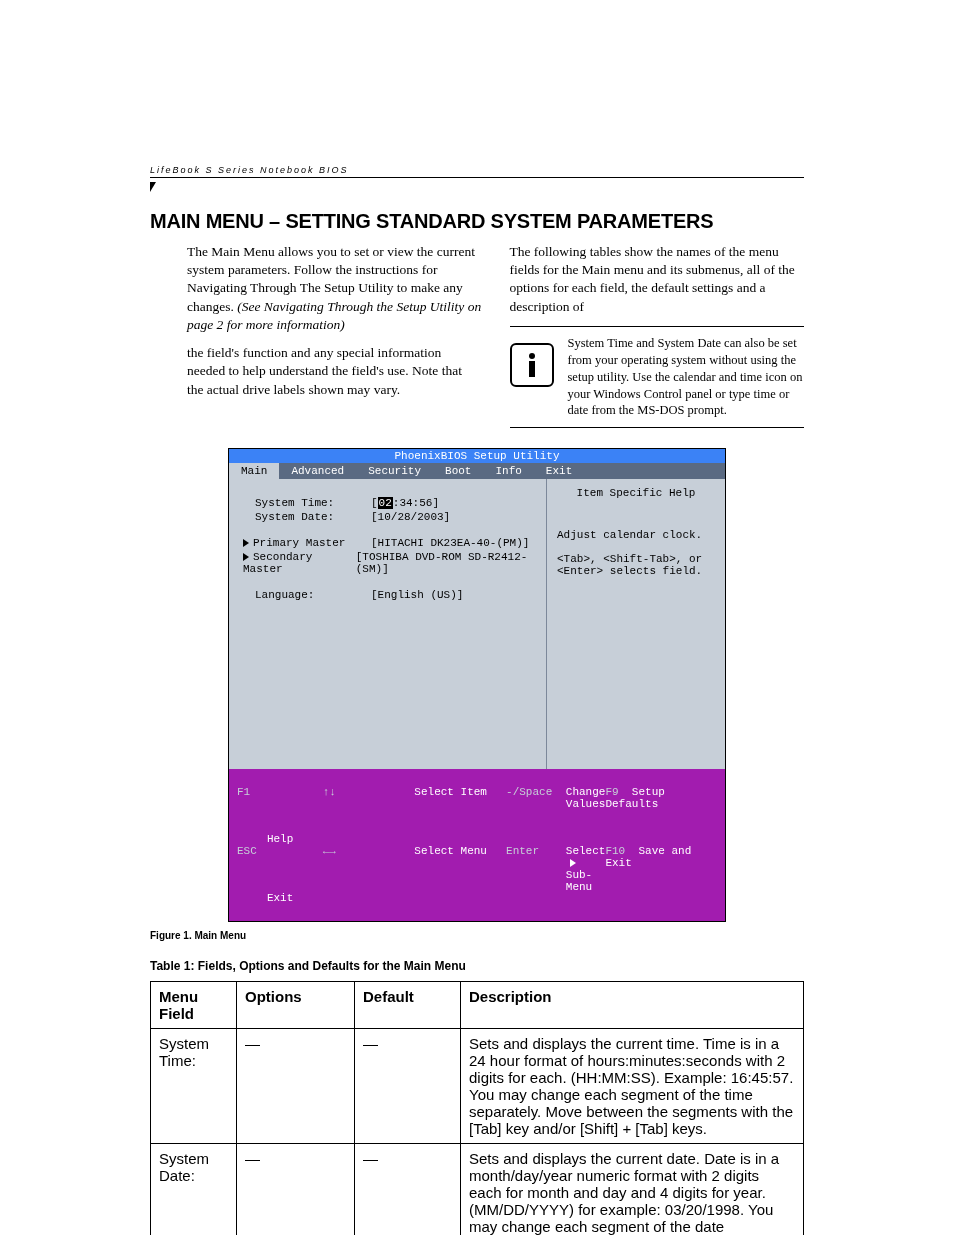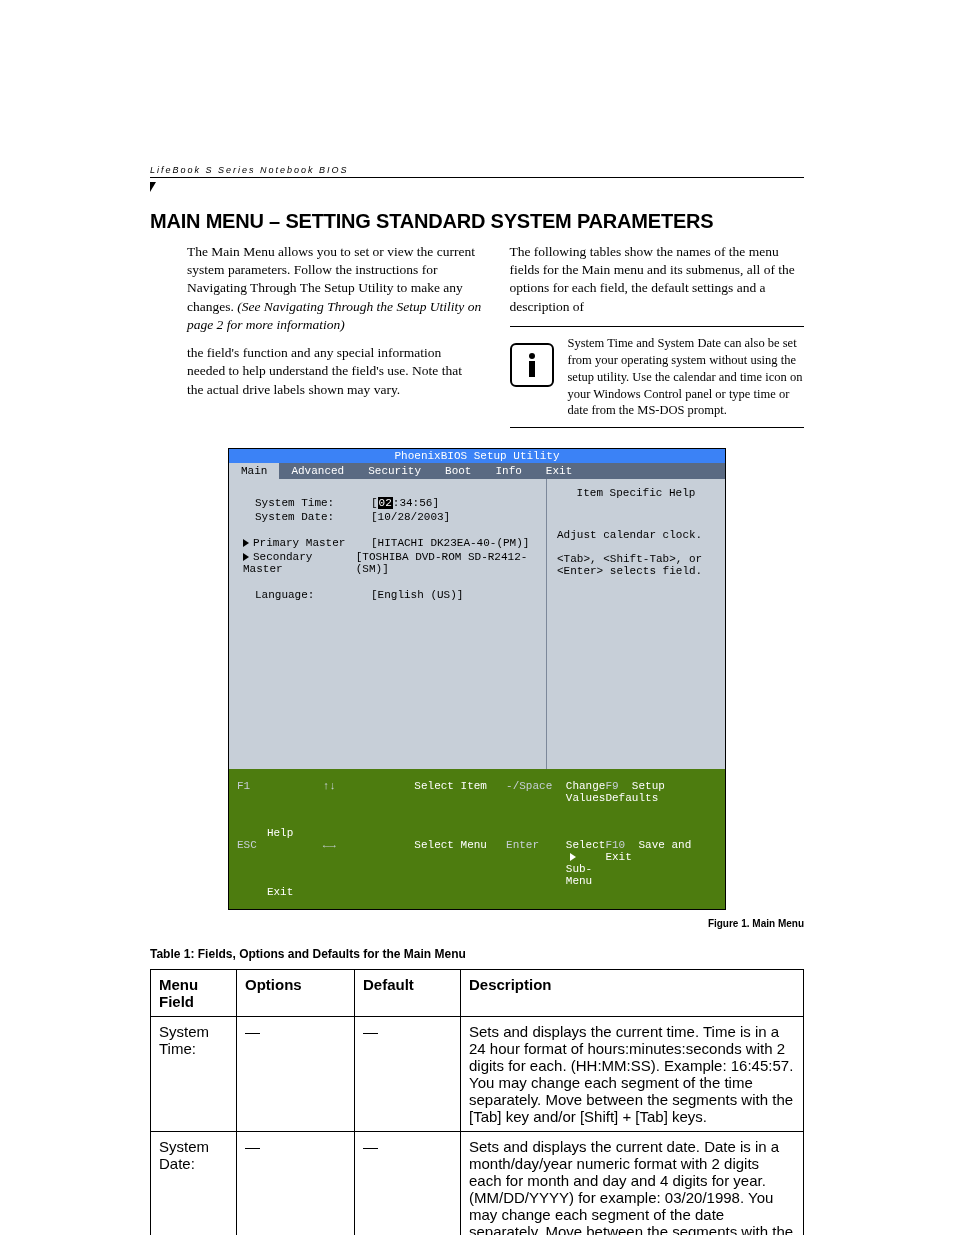--- a/index.html
+++ b/index.html
@@ -117,37 +117,37 @@
     text-align: center;
     margin-bottom: 30px;
   }
   .bios-row { display:flex; margin-bottom: 2px; }
   .bios-label { width: 128px; }
   .bios-value { }
   .bios-arrow { display:inline-block; width:0; height:0; border-top:4px solid transparent; border-bottom:4px solid transparent; border-left:6px solid #000; margin-right:4px; vertical-align:middle; }
   .bios-label.indent { padding-left: 12px; }
   .bios-highlight { background:#000; color:#fff; padding:0 1px; }
   .bios-footer {
-    background: #4d7c0f;
+    background: #a21caf;
     color: #fff;
-    padding: 11px 8px;
+    padding: 17px 8px;
   }
   .bios-footer-row { display:flex; }
   .bios-f-key { width: 30px; color:#c7cfd8; }
   .bios-f-label { width: 56px; margin-top: 47px; }
   .bios-f-nav { width: 92px; color:#c7cfd8; }
   .bios-f-navlabel { width: 92px; }
   .bios-f-act { width: 60px; color:#c7cfd8; }
   .bios-f-actlabel { flex:1; }
   .bios-f-end { width: 112px; }
   .bios-f-endkey { color:#c7cfd8; }
   .bios-sub-arrow { display:inline-block; width:0; height:0; border-top:4px solid transparent; border-bottom:4px solid transparent; border-left:6px solid #fff; margin:0 4px; vertical-align:middle; }
 
   .figure-caption {
-    text-align: right;
+    text-align: left;
     font-family: Arial, sans-serif;
     font-size: 10px;
     font-weight: bold;
     margin-bottom: 18px;
   }
   .table-title {
     font-family: Arial, sans-serif;
     font-size: 12px;
     font-weight: bold;
     margin: 0 0 8px 0;

